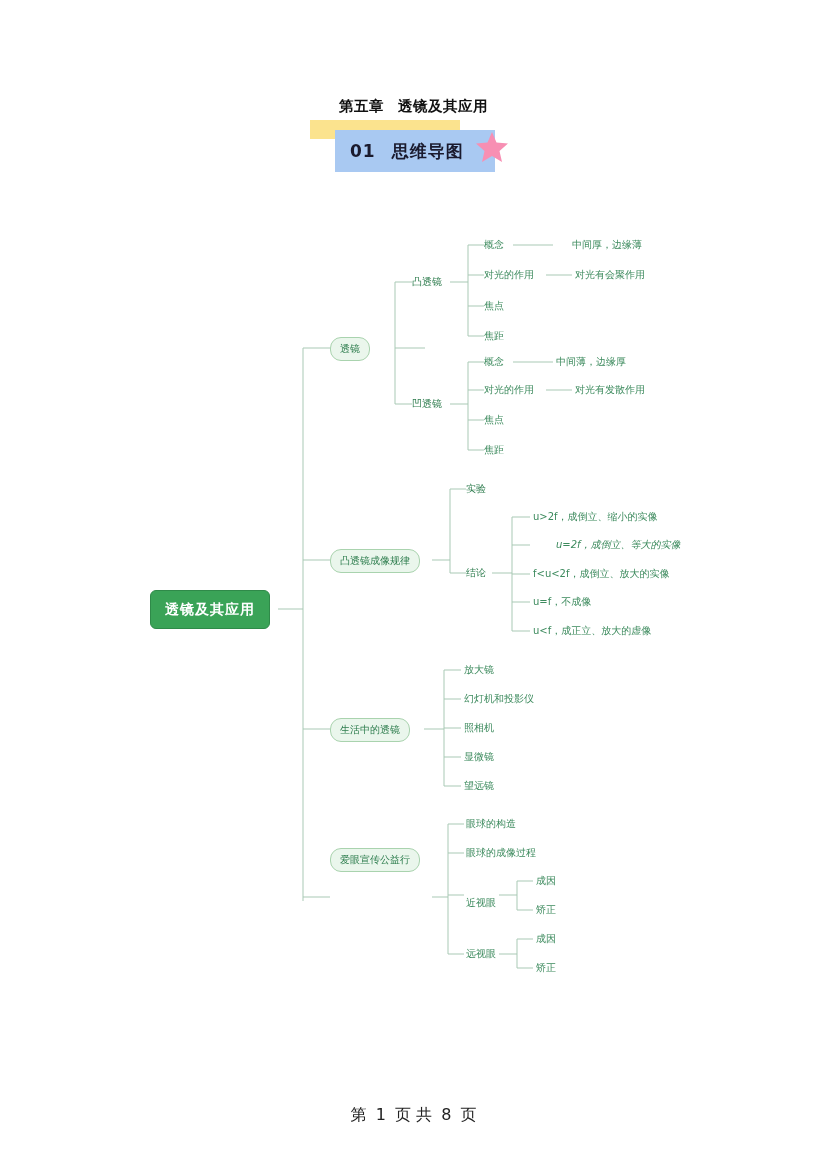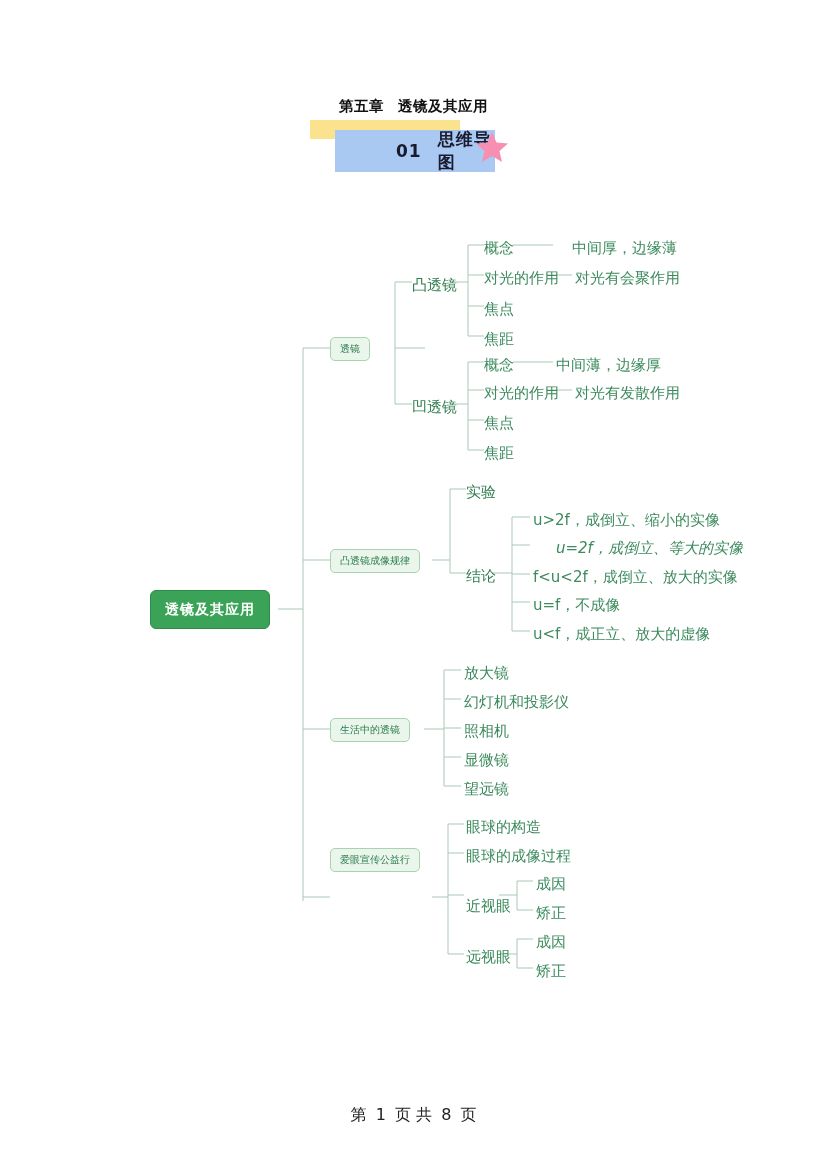--- a/index.html
+++ b/index.html
@@ -29,43 +29,43 @@
   }
   .banner-blue {
     position:absolute; left:25px; top:10px; width:160px; height:42px;
     background:#a9c9f2;
   }
   .banner-text {
     position:absolute; left:25px; top:10px; width:160px; height:42px;
     display:flex; align-items:center; gap:16px; padding-left:15px;
     font-size:17px; font-weight:bold; color:#1a1a2e; letter-spacing:1px;
   }
-  .banner-num { font-size:17px; font-weight:bold;margin-left:46px; }
+  .banner-num { font-size:17px; font-weight:bold; }
   .star {
     position:absolute; left:165px; top:10px; width:34px; height:34px;
     color:#f78fb3;
   }
 
   
   .mindmap { position:absolute; left:0; top:0; width:827px; height:1080px; }
   .mindmap svg { position:absolute; left:0; top:0; }
 
   .node {
     position:absolute;
-    font-size:15px;
+    font-size:10px;
     color:#2f7d4f;
     white-space:nowrap;
     line-height:1.2;
   }
   .node.leaf { color:#3c8a5d; }
 
   .node.boxed {
     border:1px solid #a9d3ae;
     background:#eaf6ec;
-    border-radius:5px;
+    border-radius:11px;
     padding:5px 9px;
     font-size:10px;
     color:#2e7d4e;
     font-weight:normal;
   }
   .node.root {
     background:#3aa357;
     border:1px solid #2f8a49;
     border-radius:6px;
     color:#ffffff;

